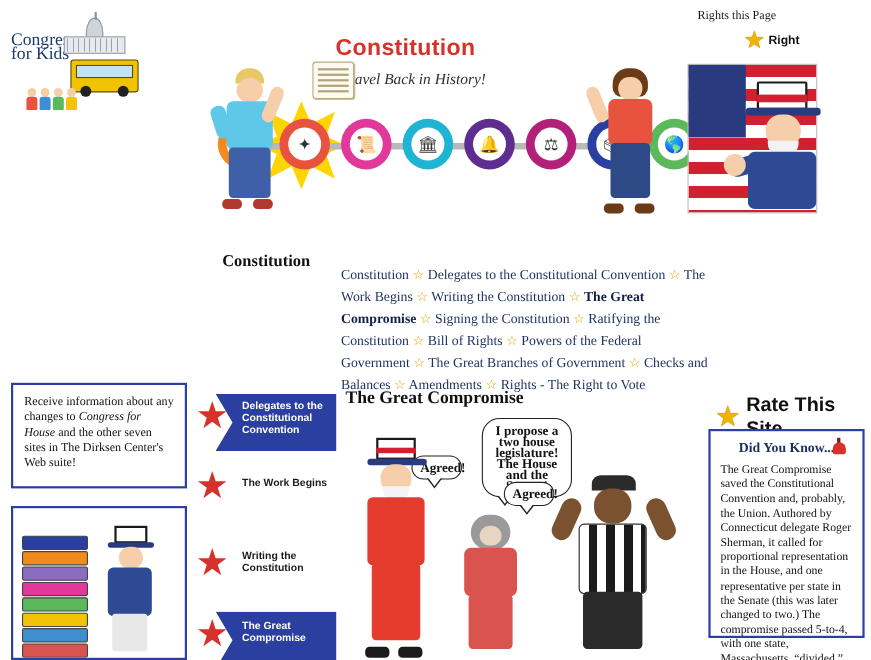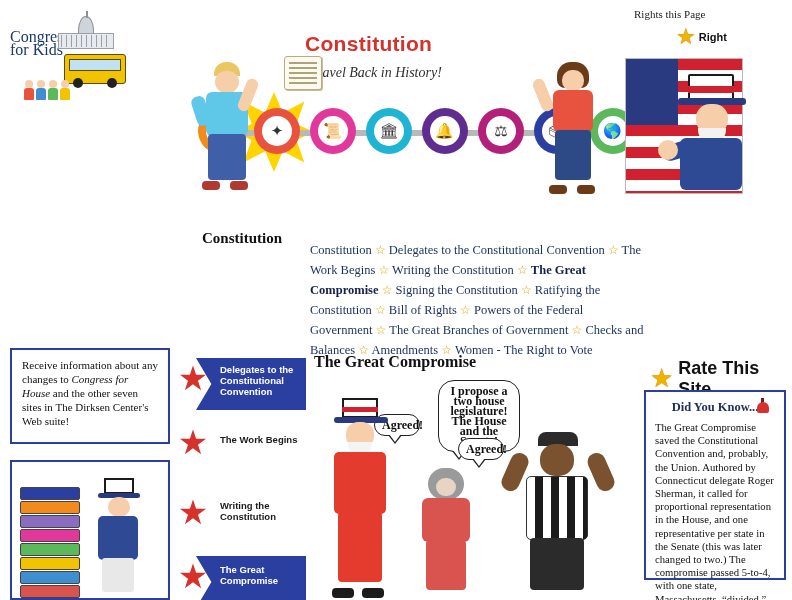--- a/index.html
+++ b/index.html
@@ -452,21 +452,21 @@
   <a href="#">Bill of Rights</a>
   <span class="sep">☆</span>
   <a href="#">Powers of the Federal Government</a>
   <span class="sep">☆</span>
   <a href="#">The Great Branches of Government</a>
   <span class="sep">☆</span>
   <a href="#">Checks and Balances</a>
   <span class="sep">☆</span>
   <a href="#">Amendments</a>
   <span class="sep">☆</span>
-  <a href="#">Women - The Right to Vote</a>
+  <a href="#">Rights - The Right to Vote</a>
 </nav>
 
 <h1 class="page-title">The Great Compromise</h1>
 
 <div class="mail-box">
   <span>Receive information about any changes to </span><em>Congress for House</em><span> and the other seven sites in The Dirksen Center's Web suite!</span>
 </div>
 
 <div class="books-box">
   <div class="books">

